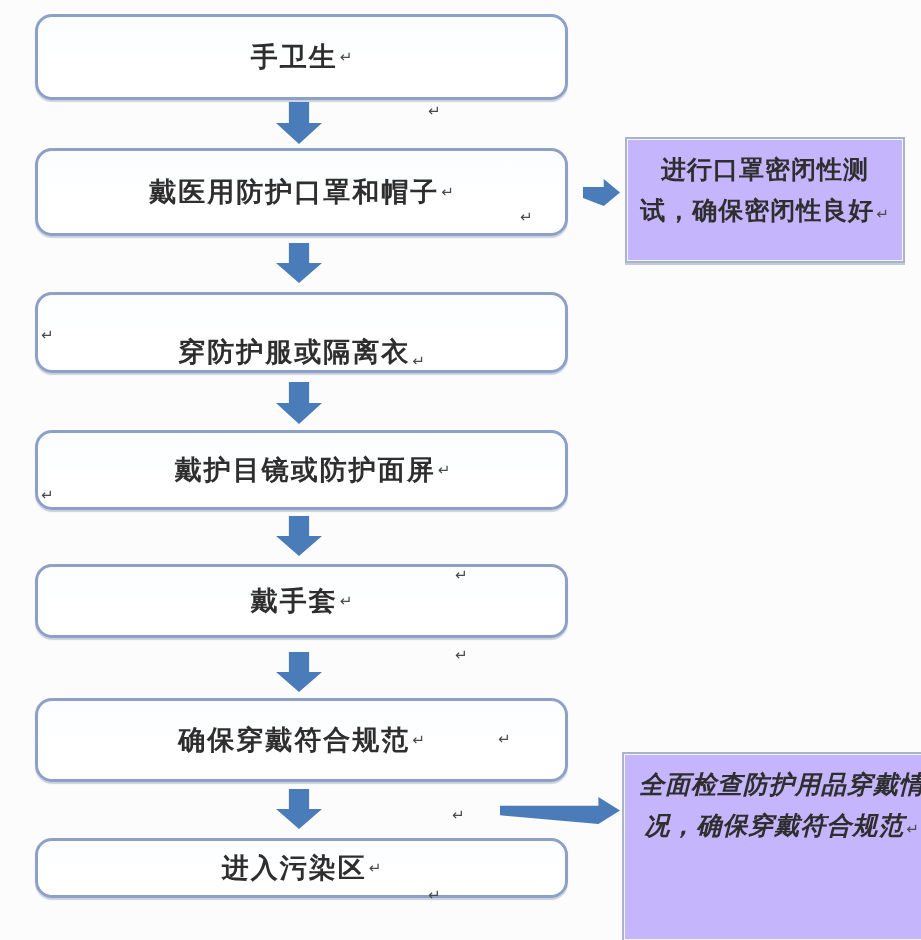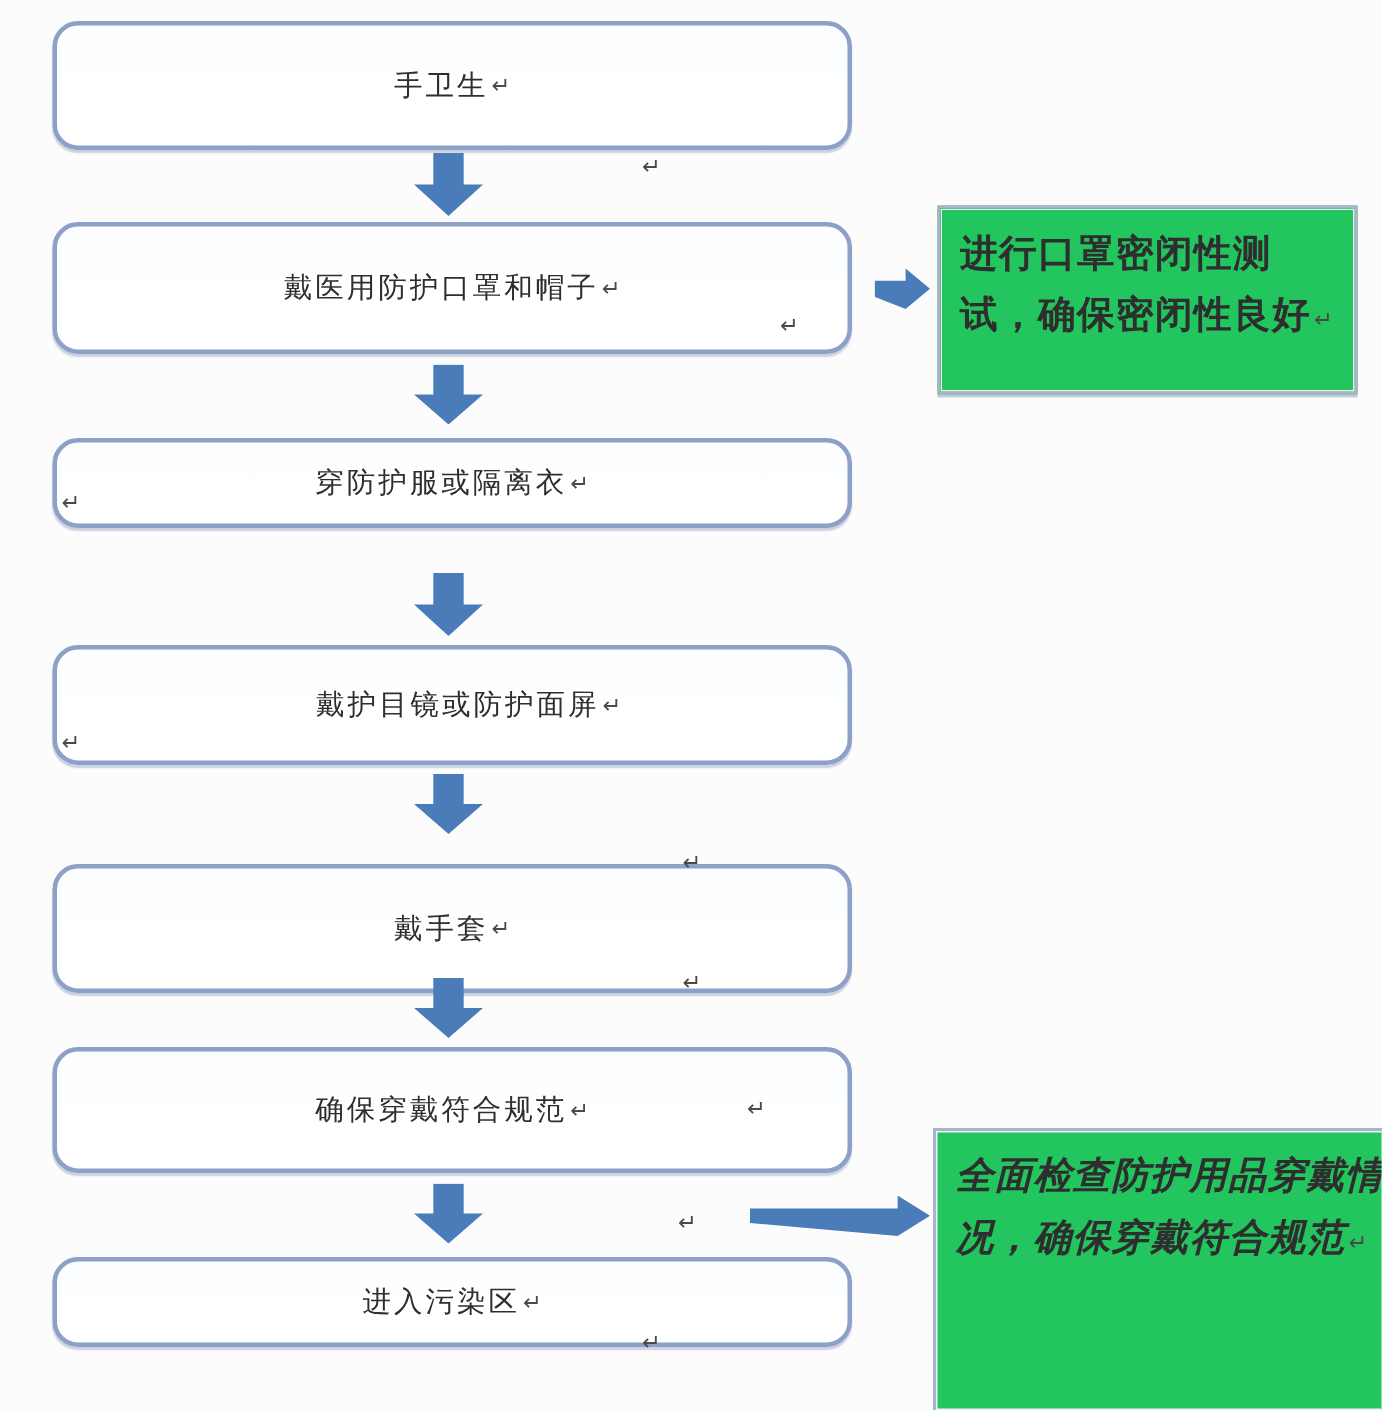--- a/index.html
+++ b/index.html
@@ -13,30 +13,30 @@
   
   .flow-box{
     position:absolute;left:35px;width:533px;
     border:3px solid #8ca0c8;border-radius:17px;
     background:linear-gradient(180deg,#fbfdff 0%,#ffffff 60%);
     box-shadow:0 2px 1px rgba(110,130,165,0.35);
     display:flex;align-items:center;justify-content:center;
     box-sizing:border-box;
   }
   .flow-label{
-    font-size:19px;font-weight:400;letter-spacing:2px;white-space:nowrap;
+    font-size:27px;font-weight:700;letter-spacing:2px;white-space:nowrap;
   }
   
   .side-box{
     position:absolute;
-    border:2px solid #aab4c8;background:#22c55e;
+    border:2px solid #aab4c8;background:#c4b5fd;
     box-shadow:0 2px 0 rgba(130,145,175,0.45), inset 0 0 0 1px #f2f5fa;
     box-sizing:border-box;padding:10px 13px;
     font-size:25px;font-weight:600;line-height:41px;letter-spacing:1px;
-    text-align:left;
+    text-align:center;
   }
   
   .arrow-down{
     position:absolute;left:276px;width:46px;height:42px;background:#4a7cba;
     clip-path:polygon(28% 0, 72% 0, 72% 50%, 100% 50%, 50% 100%, 0 50%, 28% 50%);
   }
   .arrow-right-short{
     position:absolute;left:583px;top:179px;width:37px;height:27px;background:#4a7cba;
     clip-path:polygon(0 30%, 56% 30%, 56% 0, 100% 50%, 56% 100%, 0 70%);
   }
@@ -68,33 +68,33 @@
   <div class="flow-box" style="top:148px;height:88px;">
     <span class="flow-label">戴医用防护口罩和帽子</span>
       <span class="pmark-inline">↵</span>
   </div>
   <div class="arrow-right-short"></div>
   <div class="side-box" style="left:625px;top:137px;width:280px;height:126px;">
     <span>进行口罩密闭性测试，确保密闭性良好</span><span class="pmark-inline">↵</span>
   </div>
   <div class="arrow-down" style="top:243px;height:40px;"></div>
 
-  <div class="flow-box" style="top:292px;height:60px;">
+  <div class="flow-box" style="top:292px;height:81px;align-items:flex-end;">
     <span class="flow-label">穿防护服或隔离衣</span>
       <span class="pmark-inline">↵</span>
   </div>
   <div class="arrow-down" style="top:382px;"></div>
 
   <div class="flow-box" style="top:430px;height:80px;padding-left:22px;">
     <span class="flow-label">戴护目镜或防护面屏</span>
       <span class="pmark-inline">↵</span>
   </div>
   <div class="arrow-down" style="top:516px;height:40px;"></div>
 
-  <div class="flow-box" style="top:576px;height:86px;">
+  <div class="flow-box" style="top:564px;height:74px;">
     <span class="flow-label">戴手套</span>
       <span class="pmark-inline">↵</span>
   </div>
   <div class="arrow-down" style="top:652px;height:40px;"></div>
 
   <div class="flow-box" style="top:698px;height:84px;">
     <span class="flow-label">确保穿戴符合规范</span>
       <span class="pmark-inline">↵</span>
   </div>
   <div class="arrow-down" style="top:789px;height:40px;"></div>

